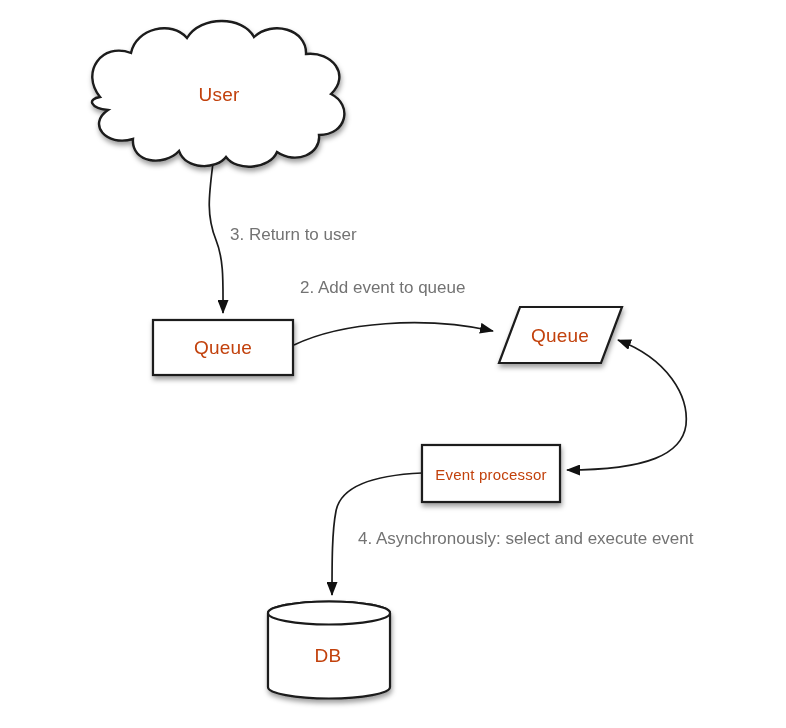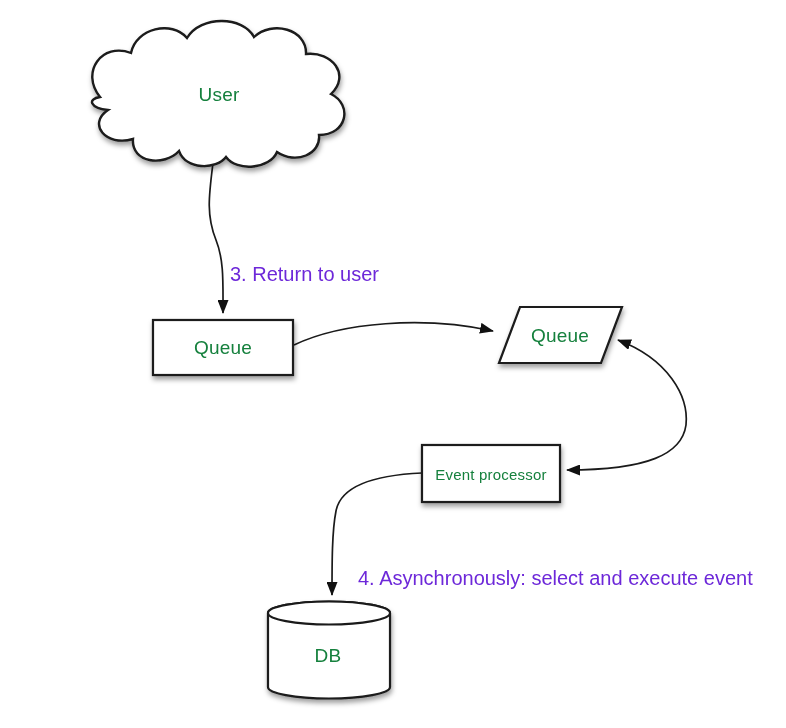--- a/index.html
+++ b/index.html
@@ -17,33 +17,32 @@
   }
   .canvas svg {
     position: absolute;
     left: 0;
     top: 0;
   }
   .node-label {
     position: absolute;
     transform: translate(-50%, -50%);
     font-size: 19px;
-    color: #15803d;
+    color: #c2410c;
     white-space: nowrap;
     letter-spacing: 0.2px;
   }
   .node-label.small {
     font-size: 15px;
   }
   .note {
     position: absolute;
-    font-size: 20px;
-    color: #6d28d9;
+    font-size: 17px;
+    color: #737373;
     white-space: nowrap;
-    margin-top: 38px;
   }
   .shape {
     fill: #ffffff;
     stroke: #1a1a1a;
     stroke-width: 2.2;
     filter: url(#softshadow);
   }
   .edge {
     fill: none;
     stroke: #1a1a1a;
@@ -104,16 +103,17 @@
       </g>
     </g>
   </svg>
 
   <div class="node-label" style="left:219px; top:95px">User</div>
   <div class="node-label" style="left:223px; top:348px">Queue</div>
   <div class="node-label" style="left:560px; top:336px">Queue</div>
   <div class="node-label small" style="left:491px; top:474px">Event processor</div>
   <div class="node-label" style="left:328px; top:656px">DB</div>
 
+  <div class="note" style="left:300px; top:278px">2. Add event to queue</div>
   <div class="note" style="left:230px; top:225px">3. Return to user</div>
   <div class="note" style="left:358px; top:529px">4. Asynchronously: select and execute event</div>
 
 </div>
 
 </body></html>

